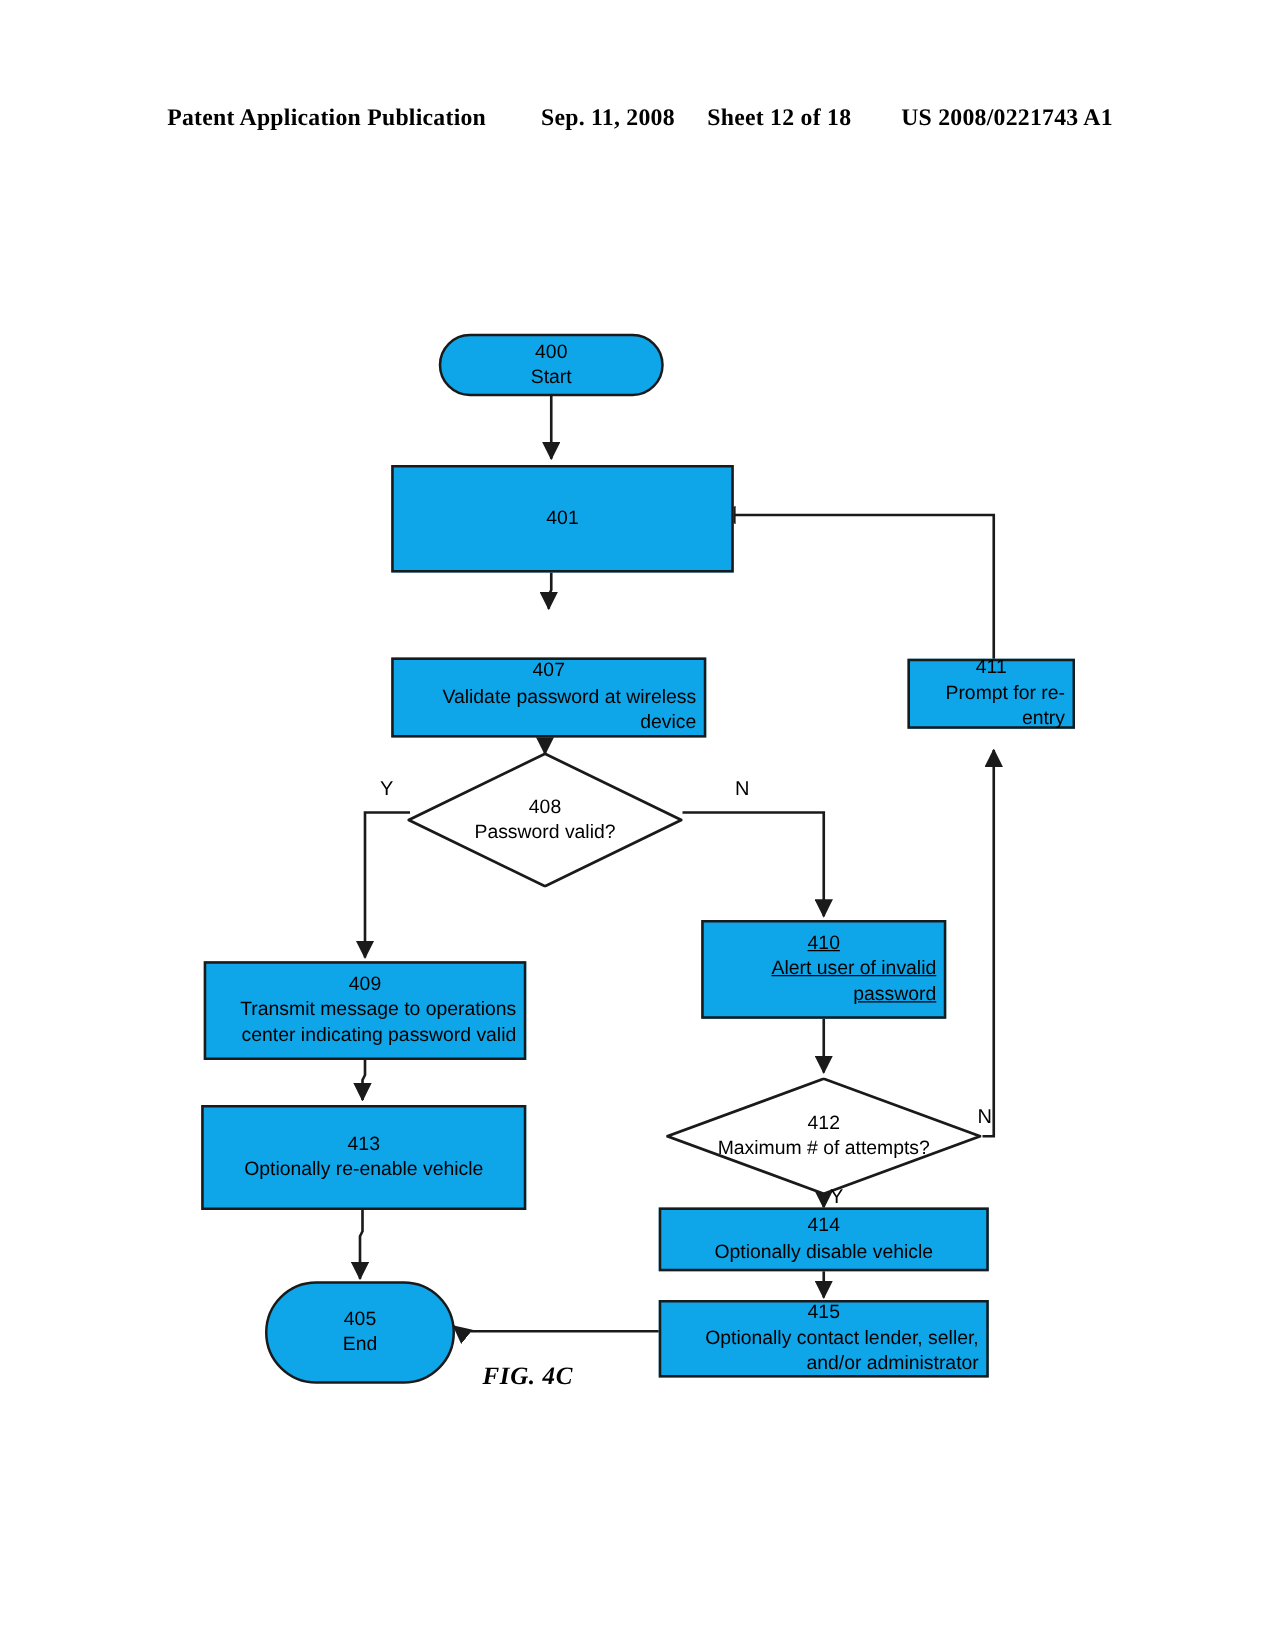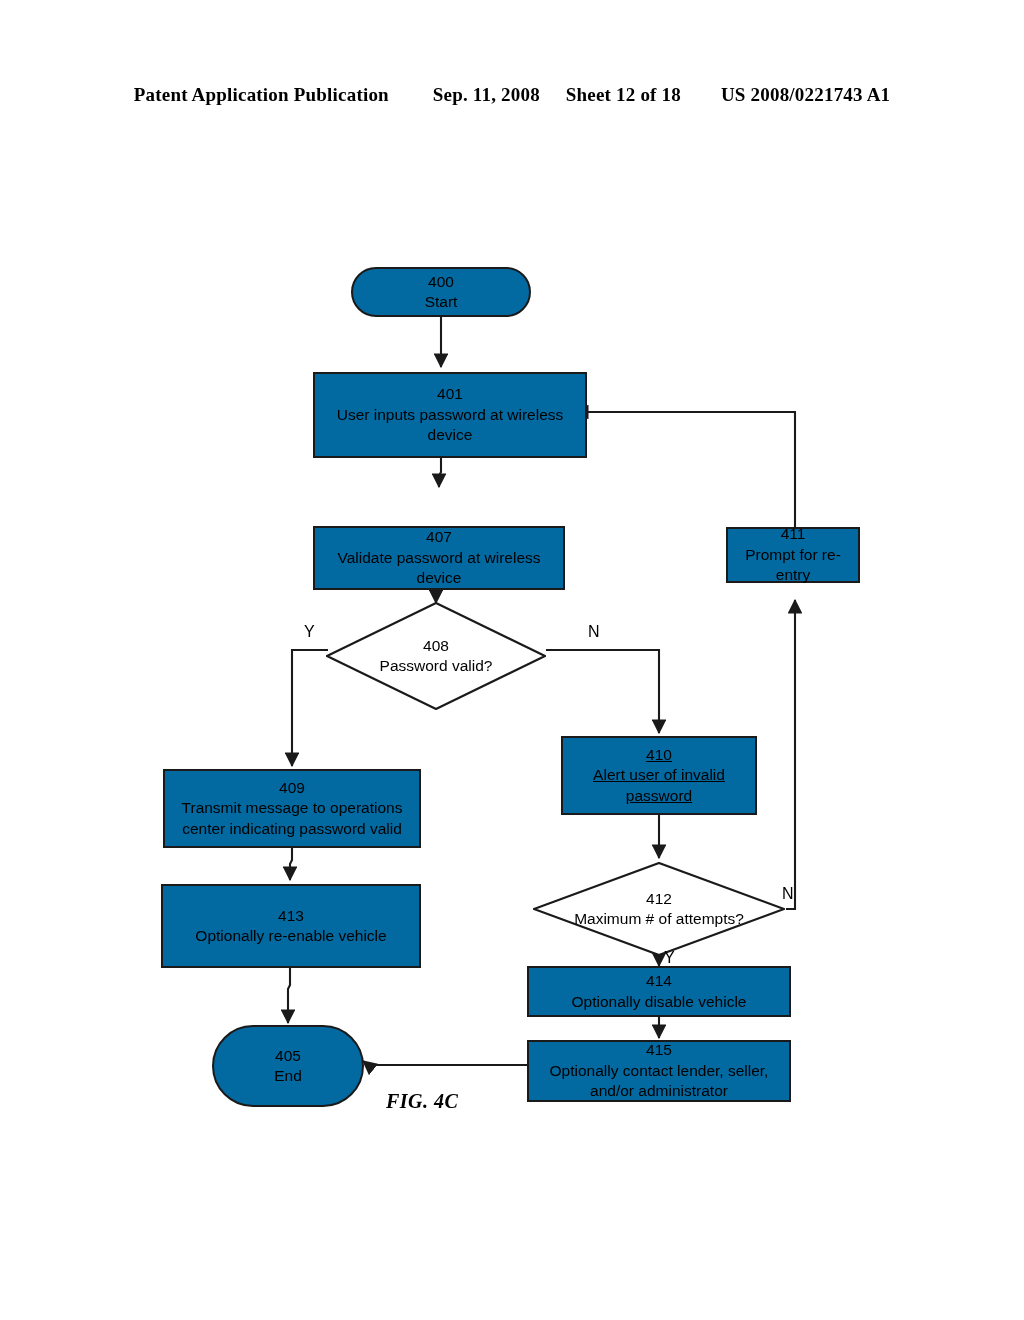--- a/index.html
+++ b/index.html
@@ -49,26 +49,26 @@
     top: 0;
     width: 1024px;
     height: 1320px;
   }
 
   
   .node {
     position: absolute;
     box-sizing: border-box;
     border: 2px solid #1a1a1a;
-    background: #0369a1;
+    background: #0ea5e9;
     display: flex;
     flex-direction: column;
     align-items: center;
     justify-content: center;
-    text-align: center;
+    text-align: right;
     font-size: 15.5px;
     line-height: 1.32;
     padding: 2px 6px;
     z-index: 2;
   }
   .node .num { display: block; }
   .node .txt { display: block; }
 
   .terminal {
     border-radius: 999px;
@@ -176,21 +176,20 @@
     </g>
   </svg>
 
   <div class="node terminal" style="left:351px; top:267px; width:180px; height:50px;">
     <span class="num">400</span>
     <span class="txt">Start</span>
   </div>
 
   <div class="node" style="left:313px; top:372px; width:274px; height:86px;">
     <span class="num">401</span>
-    <span class="txt">User inputs password at wireless device</span>
   </div>
 
   <div class="node" style="left:313px; top:490px; width:252px; height:64px;margin-top:36px;">
     <span class="num">407</span>
     <span class="txt">Validate password at wireless device</span>
   </div>
 
   <div class="diamond" style="left:326px; top:602px; width:220px; height:108px;">
     <svg class="dshape" viewBox="0 0 220 108" preserveAspectRatio="none">
       <polygon points="110,1 219,54 110,107 1,54" fill="#ffffff" stroke="#1a1a1a" stroke-width="2.2"></polygon>

